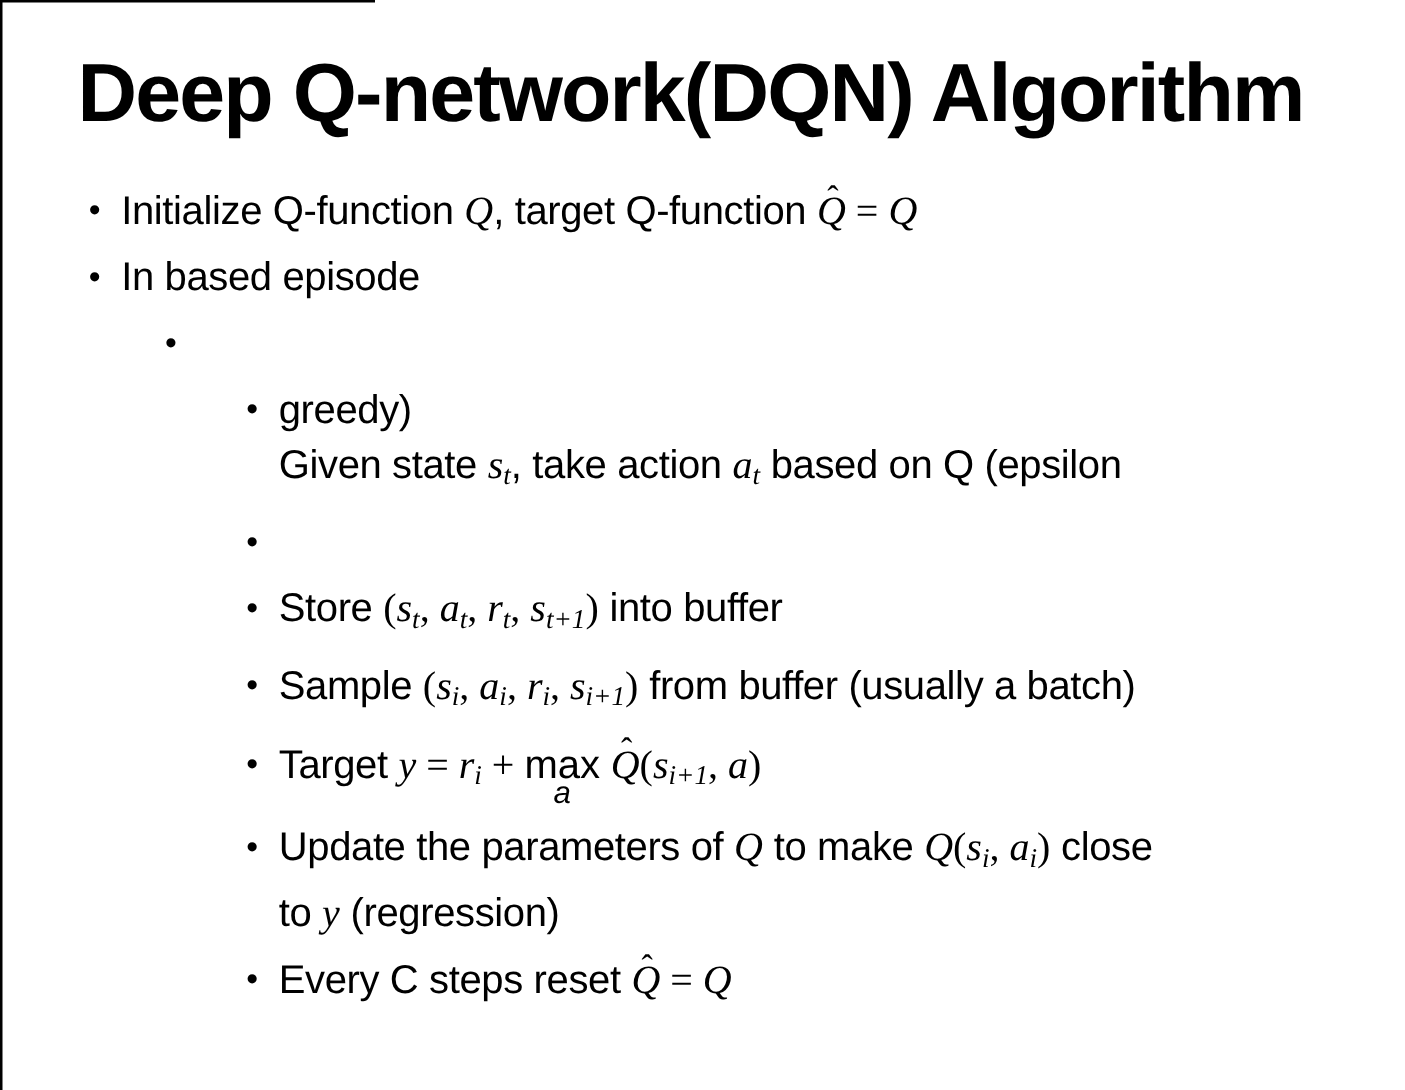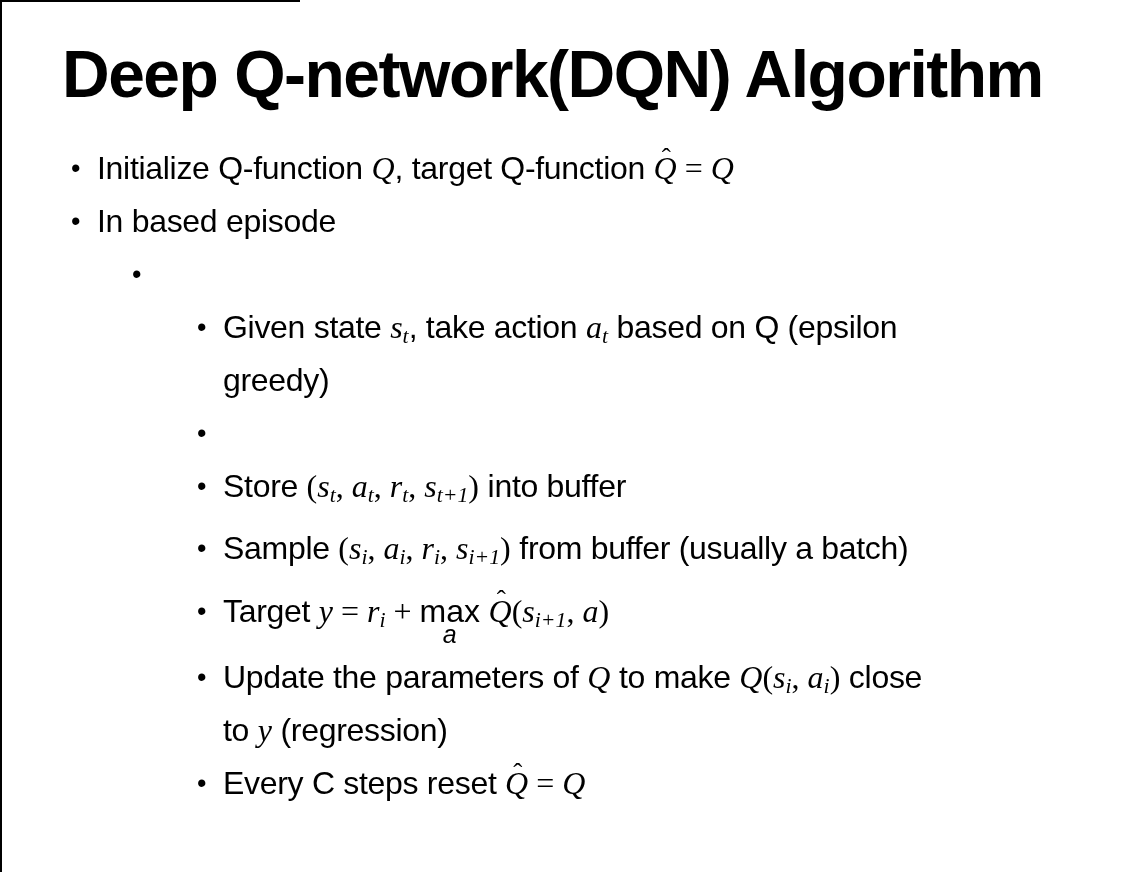--- a/index.html
+++ b/index.html
@@ -54,22 +54,22 @@
         <div class="content">
           <div class="line"><span class="body">In based episode</span></div>
         </div>
       </div>
       <div class="bullet lvl2">
         <span class="dot">•</span>
       </div>
       <div class="bullet lvl3">
         <span class="dot">•</span>
         <div class="content">
+          <div class="line"><span class="body">greedy)</span></div>
           <div class="line"><span class="body">Given state </span><span><span class="math">s</span><span class="ss">t</span></span><span class="body">, take action </span><span><span class="math">a</span><span class="ss">t</span></span><span class="body"> based on Q (epsilon</span></div>
-          <div class="line"><span class="body">greedy)</span></div>
         </div>
       </div>
       <div class="bullet lvl3">
         <span class="dot">•</span>
       </div>
       <div class="bullet lvl3">
         <span class="dot">•</span>
         <div class="content">
           <div class="line"><span class="body">Store </span><span class="mu">(</span><span><span class="math">s</span><span class="ss">t</span></span><span class="mu">, </span><span><span class="math">a</span><span class="ss">t</span></span><span class="mu">, </span><span><span class="math">r</span><span class="ss">t</span></span><span class="mu">, </span><span><span class="math">s</span><span class="ss">t+1</span></span><span class="mu">)</span><span class="body"> into buffer</span></div>
         </div>

